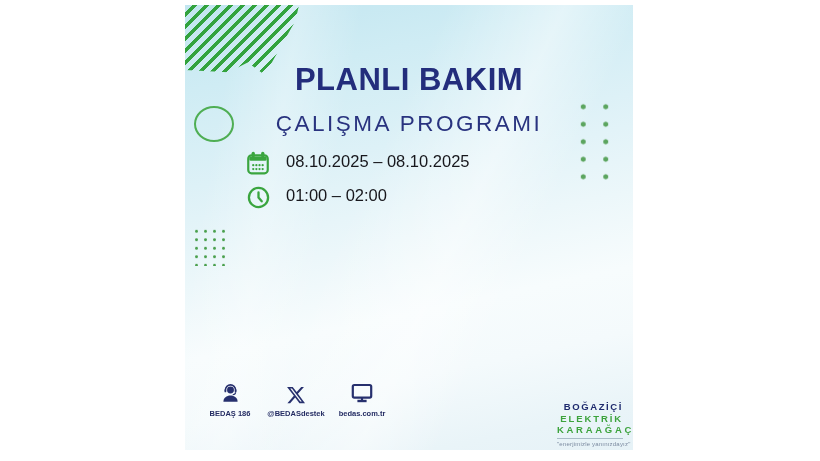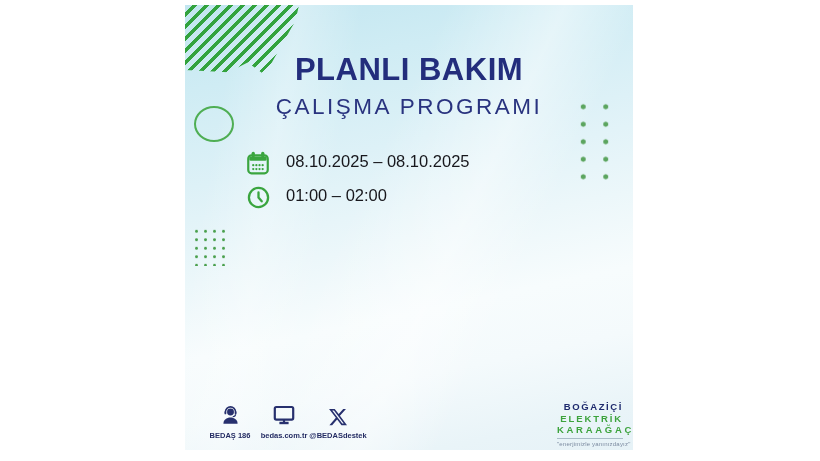--- a/index.html
+++ b/index.html
@@ -39,38 +39,38 @@
     background-size:22.5px 17.5px;background-position:2px 2px;
   }
   .dots-left{
     position:absolute;left:6px;top:221px;width:36px;height:40px;
     background-image:radial-gradient(circle,#4ba04e 1.2px,rgba(0,0,0,0) 1.6px);
     background-size:9px 8.5px;background-position:1px 1px;
   }
   
   .title-wrap{position:absolute;left:0;top:44px;width:100%;text-align:center;}
   .title-line1{
-    margin:3px;font-size:31px;font-weight:800;letter-spacing:.5px;
+    margin:13px;font-size:31px;font-weight:800;letter-spacing:.5px;
     color:#232d7c;
   }
   .title-line2{
     margin:6px 0 0 0;font-size:22.5px;font-weight:500;letter-spacing:2.5px;
     color:#29337f;
   }
   
   .rows{position:absolute;left:60px;top:145px;display:flex;flex-direction:column;gap:8px;}
   .row{display:flex;gap:15px;}
   .row.row-top{align-items:flex-start;}
   .row .icn{width:26px;height:26px;flex:0 0 26px;display:flex;align-items:center;justify-content:center;}
   .row.row-top .icn{margin-top:-2px;}
   .row-text{
     font-size:16.5px;font-weight:500;color:#17171c;max-width:342px;line-height:1.35;
   }
   
-  .contacts{position:absolute;left:22px;top:398px;display:flex;gap:8px;}
+  .contacts{position:absolute;left:22px;top:376px;display:flex;gap:20px;}
   .contact{display:flex;flex-direction:column;align-items:center;width:46px;}
   .contact .cicn{height:24px;display:flex;align-items:flex-end;justify-content:center;}
   .contact-label{margin-top:4px;font-size:7.5px;font-weight:600;color:#242c63;white-space:nowrap;}
   .logo{position:absolute;right:10px;top:396px;text-align:right;width:66px;}
   .logo-line{font-weight:800;font-size:9.5px;line-height:1.22;letter-spacing:1.6px;white-space:nowrap;}
   .logo-line1{color:#1e2a6d;}
   .logo-line2{color:#3ca33c;letter-spacing:1.9px;}
   .logo-line3{color:#3ca33c;letter-spacing:2.7px;}
   .logo-tagline{
     margin-top:2px;padding-top:2px;border-top:1px solid #a9bcc7;
@@ -141,36 +141,36 @@
           <rect x="5.7" y="7.6" width="1.9" height="3.2" rx=".9" fill="#27306e"></rect>
           <rect x="16.4" y="7.6" width="1.9" height="3.2" rx=".9" fill="#27306e"></rect>
           <path d="M17.3 10.8c0 1.7-1.5 2.5-3 2.5" fill="none" stroke="#27306e" stroke-width="1.2"></path>
         </svg>
       </span>
       <span class="contact-label">BEDAŞ 186</span>
     </div>
 
     <div class="contact">
       <span class="cicn">
+        <svg width="20" height="20" viewBox="0 0 24 24">
+          <path d="M18.244 2.25h3.308l-7.227 8.26 8.502 11.24H16.17l-5.214-6.817L4.99 21.75H1.68l7.73-8.835L1.254 2.25H8.08l4.713 6.231 5.451-6.231Zm-1.161 17.52h1.833L7.084 4.126H5.117l11.966 15.644Z" fill="#27306e"></path>
+        </svg>
+      </span>
+      <span class="contact-label">@BEDASdestek</span>
+    </div>
+
+    <div class="contact">
+      <span class="cicn">
         <svg width="24" height="24" viewBox="0 0 24 24">
           <rect x="2.8" y="4" width="18.4" height="12.6" rx="1.5" fill="none" stroke="#27306e" stroke-width="2.2"></rect>
           <line x1="12" y1="16.6" x2="12" y2="19.3" stroke="#27306e" stroke-width="2.2"></line>
           <line x1="7.4" y1="20" x2="16.6" y2="20" stroke="#27306e" stroke-width="2.4"></line>
         </svg>
       </span>
       <span class="contact-label">bedas.com.tr</span>
-    </div>
-
-    <div class="contact">
-      <span class="cicn">
-        <svg width="20" height="20" viewBox="0 0 24 24">
-          <path d="M18.244 2.25h3.308l-7.227 8.26 8.502 11.24H16.17l-5.214-6.817L4.99 21.75H1.68l7.73-8.835L1.254 2.25H8.08l4.713 6.231 5.451-6.231Zm-1.161 17.52h1.833L7.084 4.126H5.117l11.966 15.644Z" fill="#27306e"></path>
-        </svg>
-      </span>
-      <span class="contact-label">@BEDASdestek</span>
     </div>
 
   </div>
 
   <div class="logo">
     <div class="logo-line logo-line1">BOĞAZİÇİ</div>
     <div class="logo-line logo-line2">ELEKTRİK</div>
     <div class="logo-line logo-line3">KARAAĞAÇ</div>
     <div class="logo-tagline">"enerjimizle yanınızdayız"</div>
   </div>

